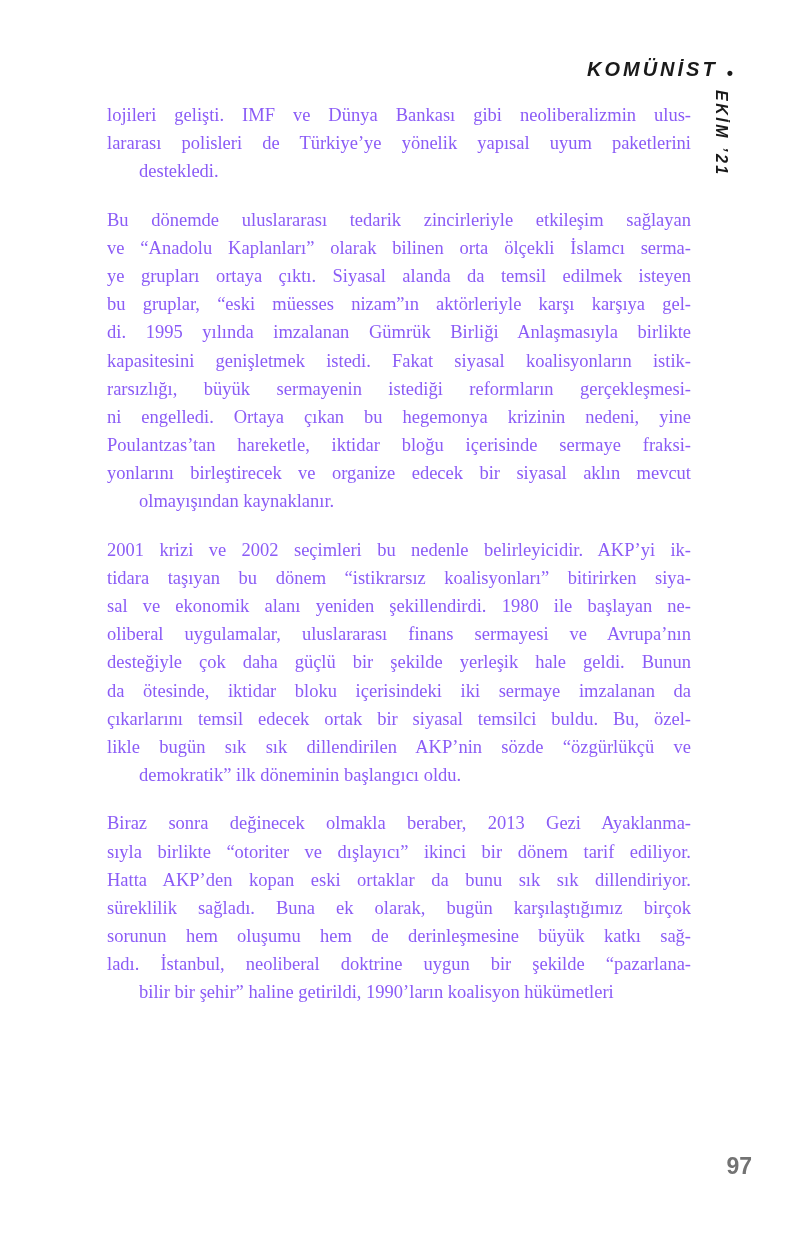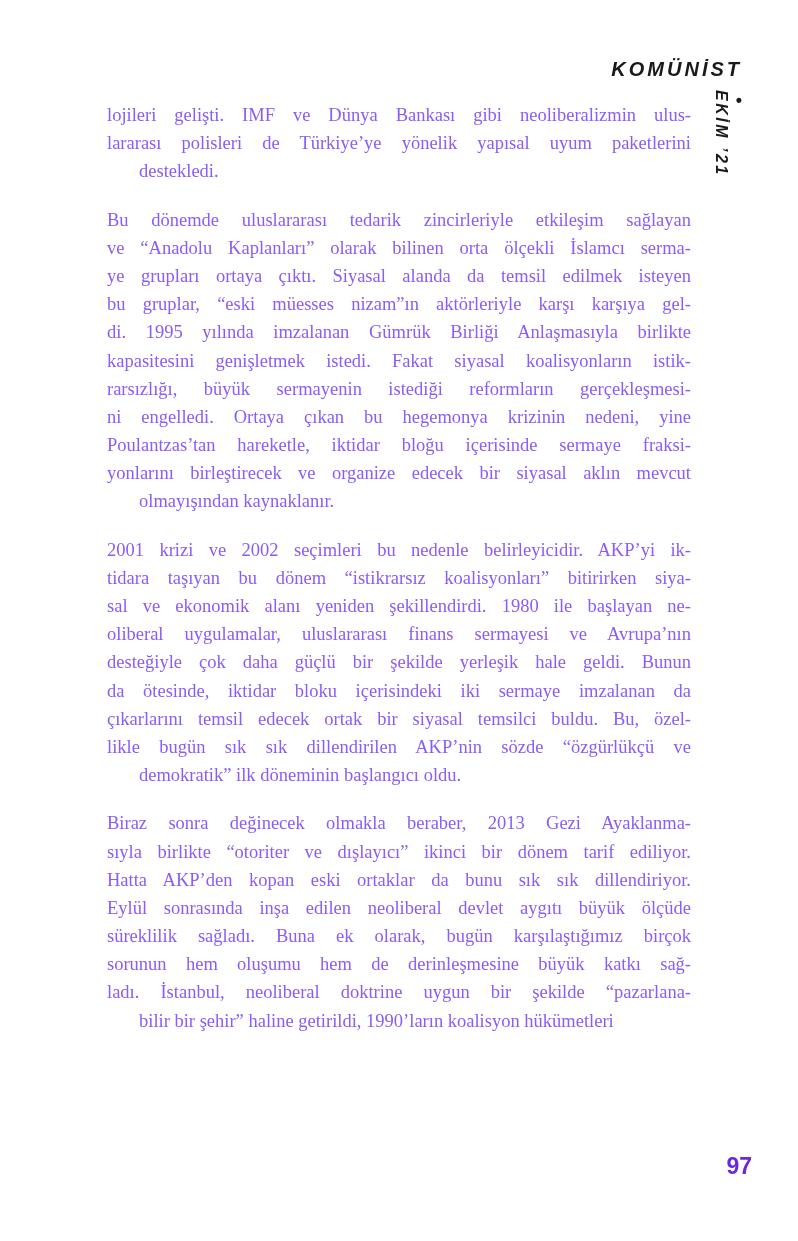--- a/index.html
+++ b/index.html
@@ -11,32 +11,31 @@
     margin: 0 auto;
     background: #ffffff;
     color: #161616;
     overflow: hidden;
     font-family: "Liberation Serif", serif;
   }
   
   .masthead {
     position: absolute;
     top: 58px;
-    right: 56px;
+    right: 65px;
     font-family: "Liberation Sans", sans-serif;
     font-weight: bold;
     font-style: italic;
     font-size: 20px;
     letter-spacing: 3px;
     color: #1a1a1a;
     white-space: nowrap;
     display: flex;
     align-items: flex-end;
     gap: 9px;
-    flex-direction: column;
   }
   .masthead .bullet {
     font-style: normal;
     letter-spacing: 0;
     font-size: 18px;
     line-height: 1;
     transform: translateY(1px);
   }
   
   .issue-vertical {
@@ -75,21 +74,21 @@
     margin-left: 32px;
   }
   
   .page-number {
     position: absolute;
     top: 1153px;
     right: 46px;
     font-family: "Liberation Sans", sans-serif;
     font-weight: bold;
     font-size: 23px;
-    color: #6d28d9;
+    color: #737373;
   }
 </style>
 </head>
 <body>
 
 <div class="page">
 
   <div class="masthead">
     <span>KOMÜNİST</span>
     <span class="bullet">•</span>
@@ -124,21 +123,20 @@
         <div class="line">desteğiyle çok daha güçlü bir şekilde yerleşik hale geldi. Bunun</div>
         <div class="line">da ötesinde, iktidar bloku içerisindeki iki sermaye imzalanan da</div>
         <div class="line">çıkarlarını temsil edecek ortak bir siyasal temsilci buldu. Bu, özel-</div>
         <div class="line">likle bugün sık sık dillendirilen AKP’nin sözde “özgürlükçü ve</div>
         <div class="line last">demokratik” ilk döneminin başlangıcı oldu.</div>
       </div>
       <div class="para">
         <div class="line">Biraz sonra değinecek olmakla beraber, 2013 Gezi Ayaklanma-</div>
         <div class="line">sıyla birlikte “otoriter ve dışlayıcı” ikinci bir dönem tarif ediliyor.</div>
         <div class="line">Hatta AKP’den kopan eski ortaklar da bunu sık sık dillendiriyor.</div>
-        <div class="line">Eylül sonrasında inşa edilen neoliberal devlet aygıtı büyük ölçüde</div>
         <div class="line">süreklilik sağladı. Buna ek olarak, bugün karşılaştığımız birçok</div>
         <div class="line">sorunun hem oluşumu hem de derinleşmesine büyük katkı sağ-</div>
         <div class="line">ladı. İstanbul, neoliberal doktrine uygun bir şekilde “pazarlana-</div>
         <div class="line last">bilir bir şehir” haline getirildi, 1990’ların koalisyon hükümetleri</div>
       </div>
     </div>
 
   <div class="page-number">97</div>
 
 </div>

